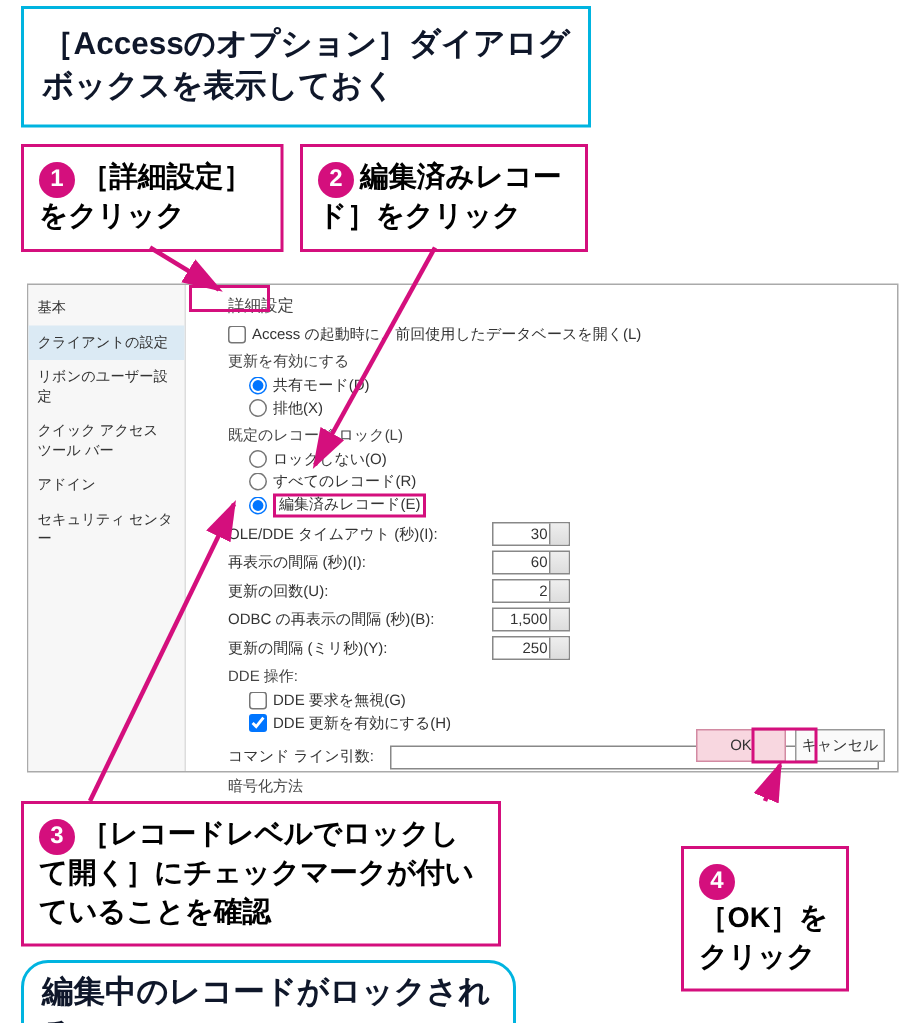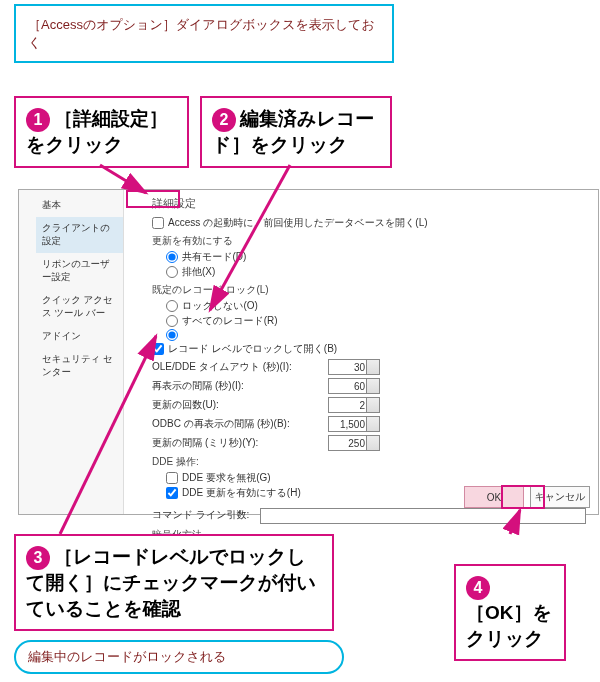--- a/index.html
+++ b/index.html
@@ -8,23 +8,23 @@
     font-family: "Meiryo", "Yu Gothic", sans-serif;
     font-size: 11px;
     background: #fff;
     width: 600px;
     height: 682px;
     position: relative;
     overflow: hidden;
   }
   .callout-cyan {
     border: 2px solid #00b4e0;
-    color: #7f1d1d;
-    font-weight: 400;
-    font-size: 13px;
+    color: #0f172a;
+    font-weight: 700;
+    font-size: 21px;
     padding: 10px 12px;
     position: absolute;
     background: #fff;
     line-height: 1.35;
   }
   .callout-red {
     border: 2px solid #d40f7d;
     color: #000;
     font-weight: 600;
     font-size: 19px;
@@ -60,21 +60,20 @@
   .sidebar {
     width: 105px;
     background: #f7f7f7;
     border-right: 1px solid #ddd;
     font-size: 9.5px;
     color: #333;
     padding-top: 4px;
   }
   .sidebar div {
     padding: 5px 6px;
-    margin-left: 17px;
   }
   .sidebar .sel {
     background: #dbeaf4;
   }
   .panel {
     flex: 1;
     padding: 6px 12px 0 28px;
     font-size: 10px;
     color: #333;
     position: relative;
@@ -186,26 +185,23 @@
     <label class="row">
       <input type="radio" name="lock" style="">
       <span>ロックしない(O)</span>
     </label>
     <label class="row">
       <input type="radio" name="lock" style="">
       <span>すべてのレコード(R)</span>
     </label>
     <label class="row">
       <input type="radio" name="lock" checked="" style="">
-    </label>
-
-    <label class="row top">
-      <input type="checkbox" checked="" style="">
-      <span>レコード レベルでロックして開く(B)</span>
-    </label>
+      <span class="highlight-edit">編集済みレコード(E)</span>
+    </label>
+
 
     <div class="spinrow">
       <span class="lbl">OLE/DDE タイムアウト (秒)(I):</span>
       <span class="spin">30</span>
     </div>
     <div class="spinrow">
       <span class="lbl">再表示の間隔 (秒)(I):</span>
       <span class="spin">60</span>
     </div>
     <div class="spinrow">

